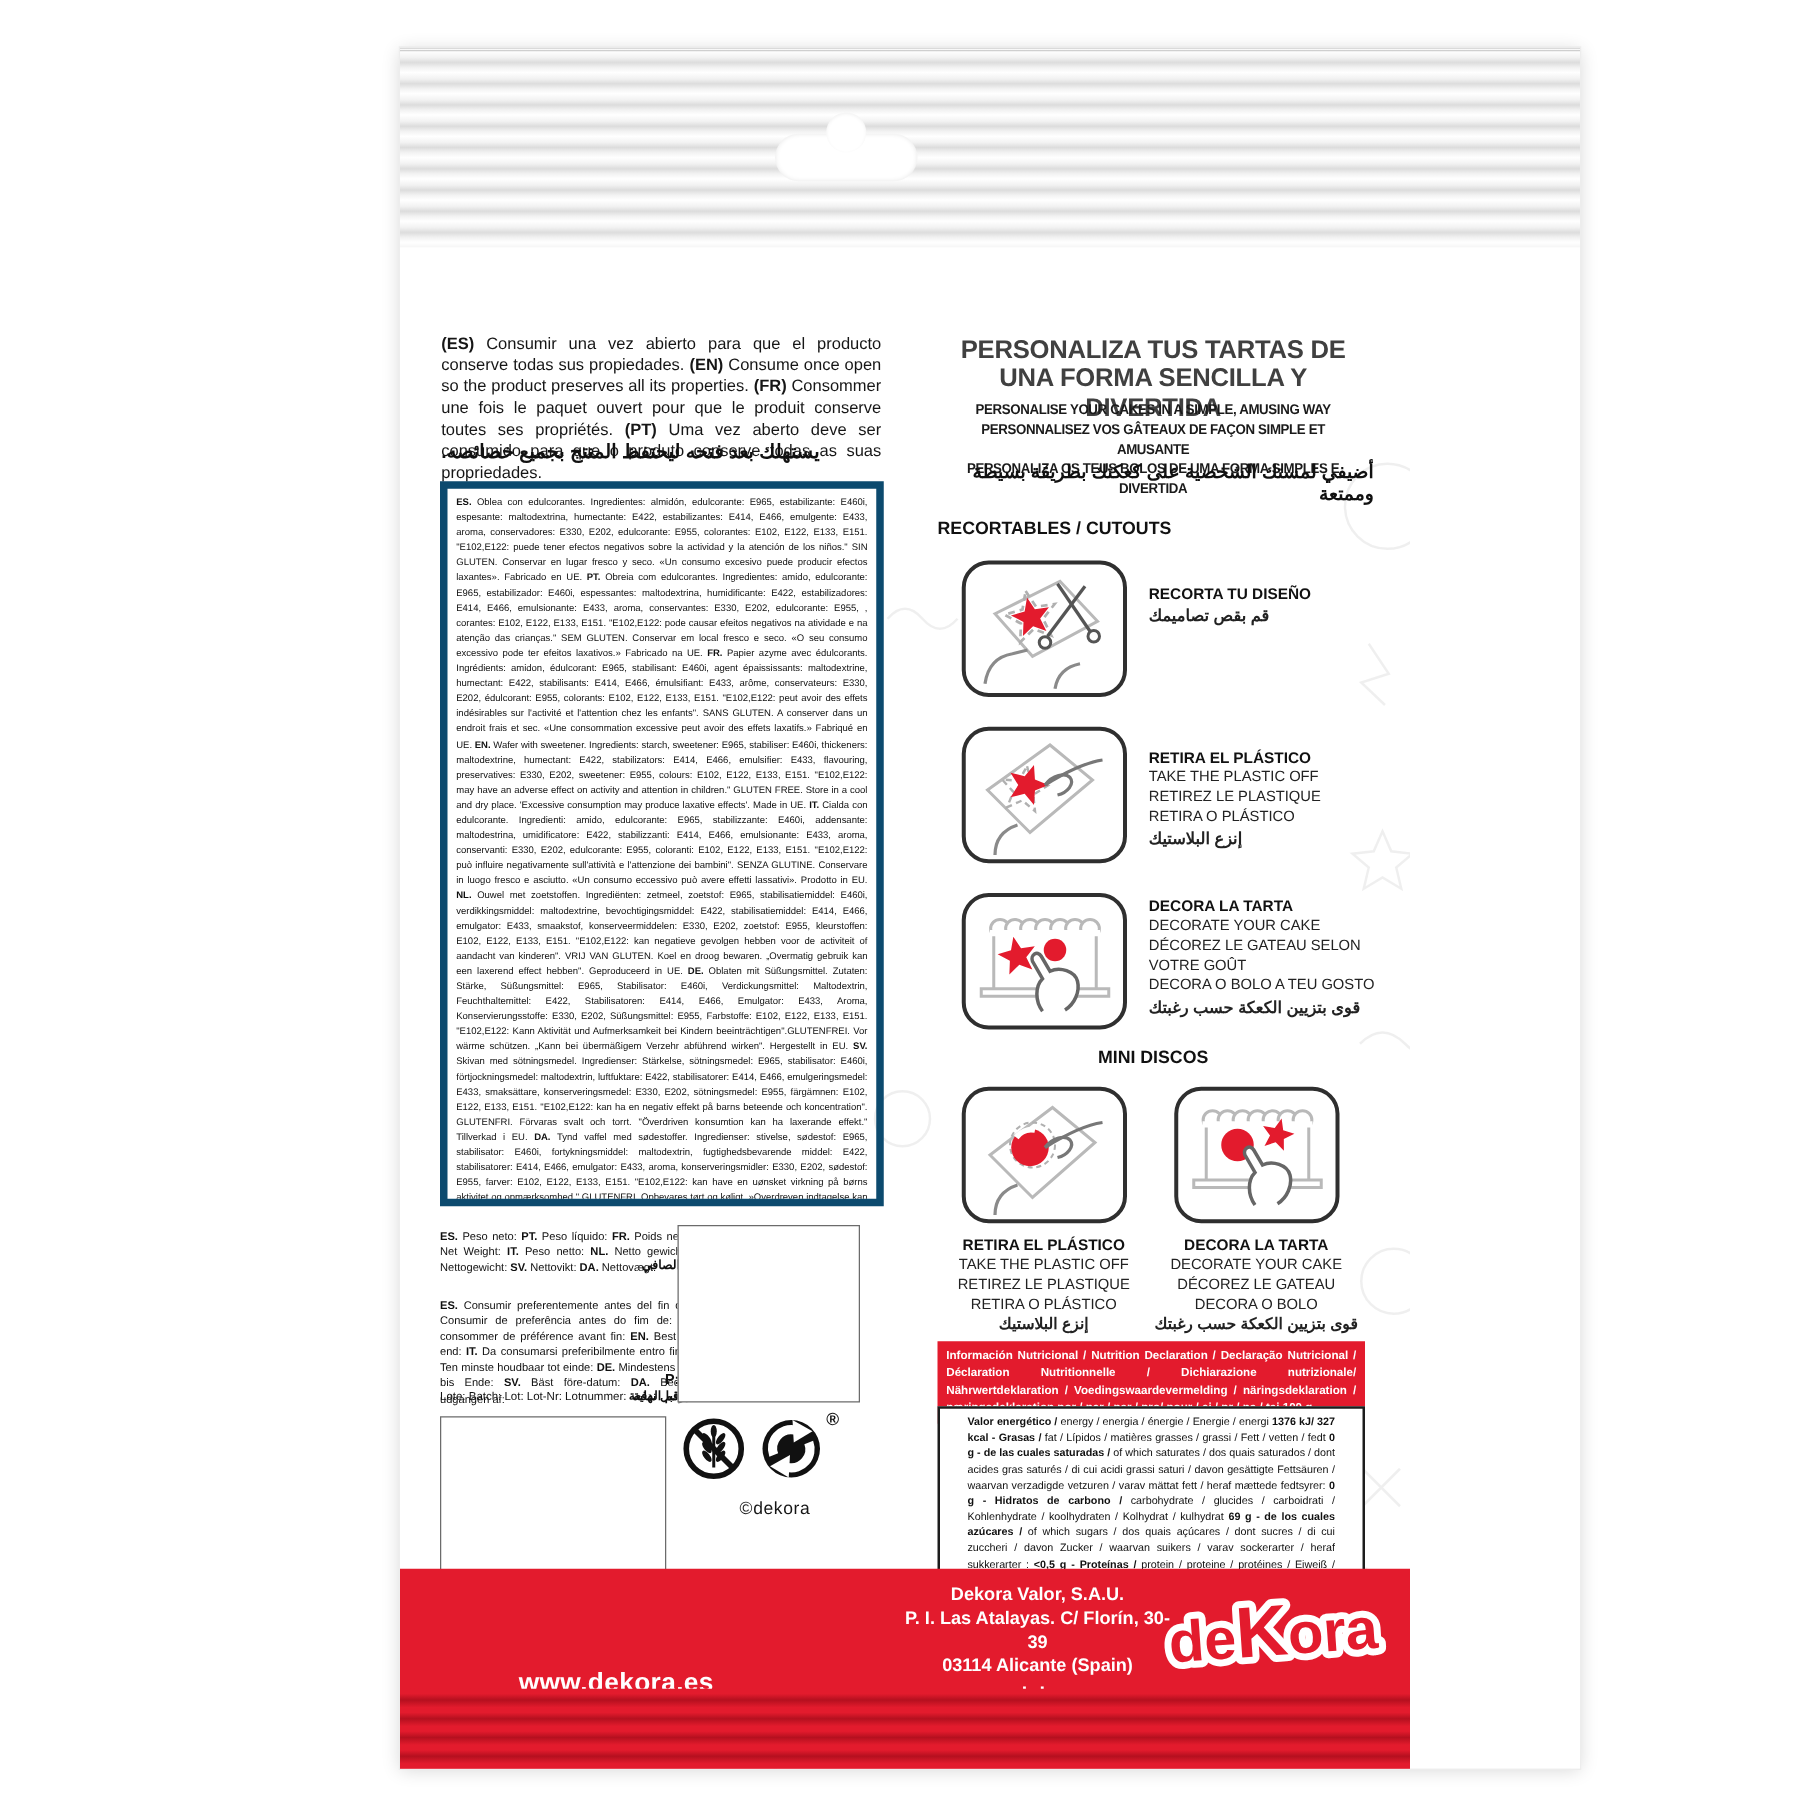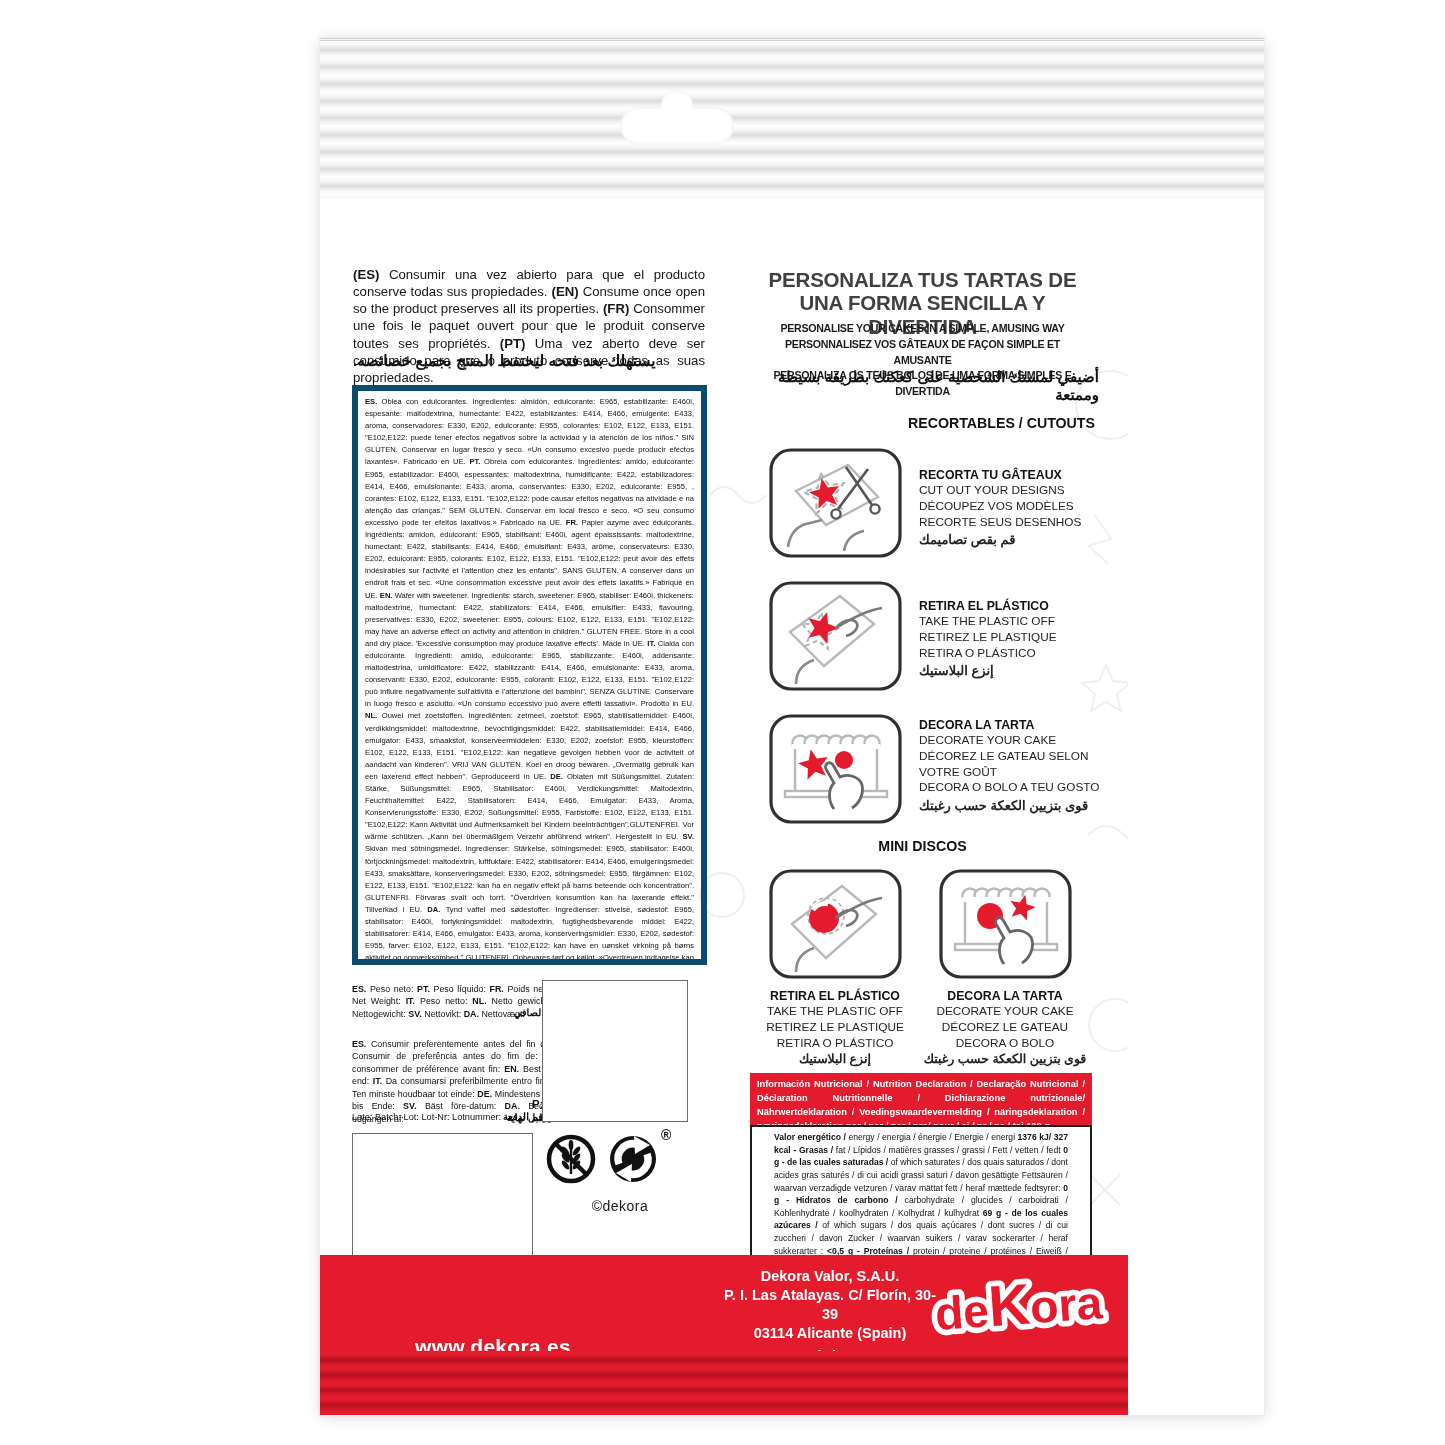--- a/index.html
+++ b/index.html
@@ -34,21 +34,21 @@
   .lot-box{position:absolute;left:32px;top:1095px;width:181px;height:124px;border:1.4px solid #6b6b6b;box-sizing:border-box;background:#fff;}
   .right-box{position:absolute;left:222px;top:942px;width:146px;height:142px;border:1.4px solid #6b6b6b;box-sizing:border-box;background:#fff;}
   .glu{position:absolute;left:225px;top:1095px;}
   .gdot{position:absolute;left:287px;top:1095px;}
   .rmark{position:absolute;left:341px;top:1089px;font-size:14px;font-weight:bold;}
   .copyr{position:absolute;left:240px;top:1160px;width:120px;text-align:center;font-size:14px;letter-spacing:.5px;color:#161616;}
   
   .promo-title{position:absolute;left:430px;top:230px;width:345px;text-align:center;font-weight:bold;font-size:20.5px;line-height:1.14;letter-spacing:-.2px;color:#404040;}
   .promo-sub{position:absolute;left:430px;top:283px;width:345px;text-align:center;font-weight:bold;font-size:11.3px;line-height:1.4;letter-spacing:-.3px;transform:scaleX(.94);transform-origin:50% 50%;color:#1a1a1a;}
   .promo-sub-ar{position:absolute;left:434px;top:330px;width:345px;direction:rtl;font-size:15px;font-weight:bold;}
-  .cutouts-title{position:absolute;left:430px;top:377px;width:345px;text-align:right;font-weight:bold;font-size:14.2px;}
+  .cutouts-title{position:absolute;left:430px;top:377px;width:345px;text-align:left;font-weight:bold;font-size:14.2px;}
   .step-row{position:absolute;left:448px;display:flex;}
   .icon-frame{width:135px;height:112px;flex:0 0 auto;}
   .step-text{margin-left:16px;width:190px;font-size:11.8px;line-height:1.33;color:#222;}
   .step-text .t{font-weight:bold;font-size:12.3px;color:#111;}
   .step-text .ar{direction:rtl;text-align:left;font-size:13px;font-weight:bold;margin-top:1px;}
   .mini-title{position:absolute;left:430px;top:800px;width:345px;text-align:center;font-weight:bold;font-size:14.2px;}
   .mini-box1{position:absolute;left:448px;top:830px;}
   .mini-box2{position:absolute;left:618px;top:830px;}
   .mini-cap{position:absolute;top:950px;width:214px;text-align:center;font-size:11.8px;line-height:1.33;color:#222;}
   .mini-cap .t{font-weight:bold;font-size:12.3px;color:#111;}
@@ -166,26 +166,21 @@
         <polygon points="0,-16 4.1,-5.7 15.2,-4.9 6.7,2.2 9.4,12.9 0,7 -9.4,12.9 -6.7,2.2 -15.2,-4.9 -4.1,-5.7" fill="#e31b2d"></polygon>
       </g>
       <line x1="100" y1="22" x2="70" y2="62" stroke="#555" stroke-width="2.6"></line>
       <line x1="78" y1="20" x2="104" y2="58" stroke="#555" stroke-width="2.6"></line>
       <circle cx="68" cy="67" r="4.6" fill="none" stroke="#555" stroke-width="2.4"></circle>
       <circle cx="107" cy="62" r="4.6" fill="none" stroke="#555" stroke-width="2.4"></circle>
       <path d="M20,100 C22,86 30,78 42,76 l12,-3" fill="none" stroke="#8a8a8a" stroke-width="2.6"></path>
       <path d="M76,104 C78,92 86,86 96,84" fill="none" stroke="#8a8a8a" stroke-width="2.6"></path>
     </svg>
     <div class="step-text" style="margin-top:20px;">
-      <div class="t">RECORTA TU GÂTEAUX</div>
-      <div>
-          <div>CUT OUT YOUR DESIGNS</div>
-          <div>DÉCOUPEZ VOS MODÈLES</div>
-          <div>RECORTE SEUS DESENHOS</div>
-        </div>
+      <div class="t">RECORTA TU DISEÑO</div>
       <div class="ar">قم بقص تصاميمك</div>
     </div>
   </div>
 
   <div class="step-row" style="top:542px;">
     <svg class="icon-frame" viewBox="0 0 135 112">
       <rect x="3" y="3" width="129" height="106" rx="20" fill="#fff" stroke="#2f2f2f" stroke-width="3.2"></rect>
       <polygon points="22,52 72,16 106,44 56,86" fill="#fff" stroke="#b9b9b9" stroke-width="2.4"></polygon>
       <g transform="translate(51,52) rotate(8) scale(1.2)" stroke="#b0b0b0" stroke-width="1.6" fill="none" stroke-dasharray="4 3">
         <polygon points="0,-16 4.1,-5.7 15.2,-4.9 6.7,2.2 9.4,12.9 0,7 -9.4,12.9 -6.7,2.2 -15.2,-4.9 -4.1,-5.7"></polygon>

